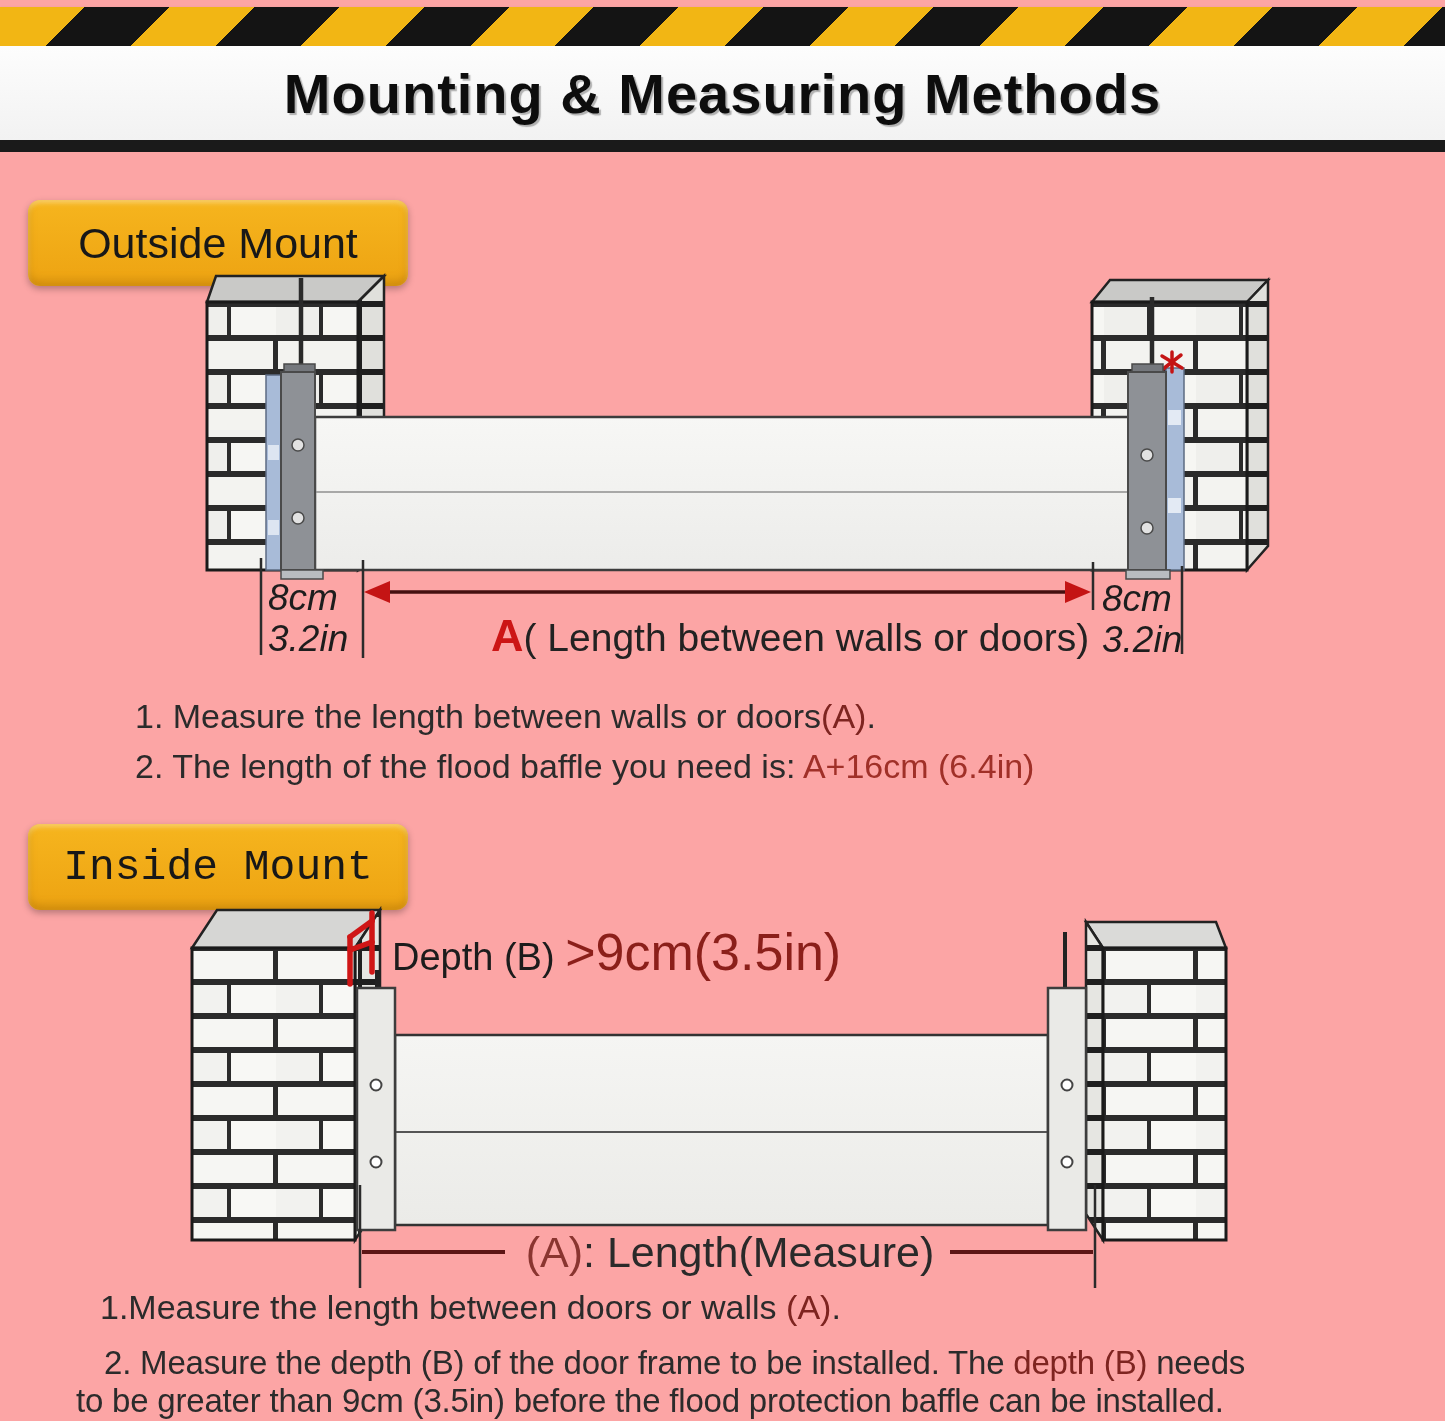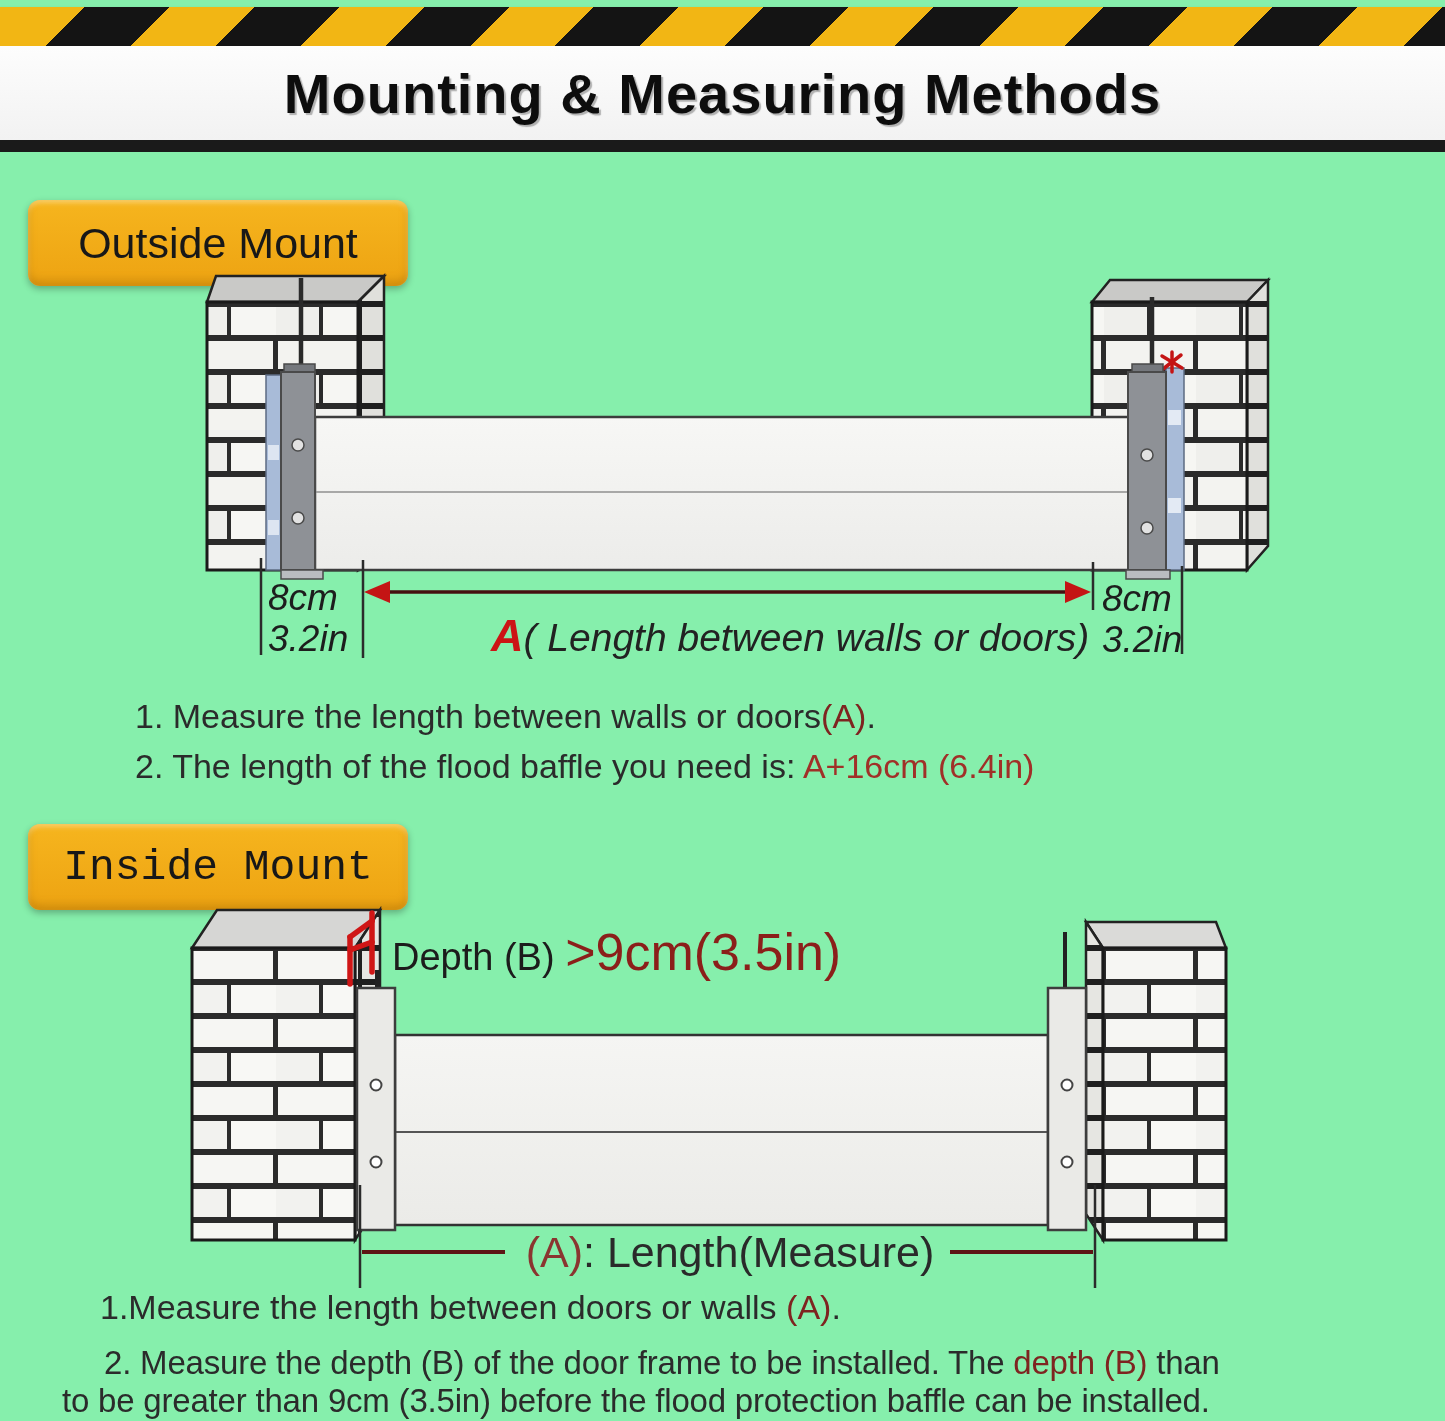--- a/index.html
+++ b/index.html
@@ -1,17 +1,17 @@
 <!DOCTYPE html>
 <html><head>
 <meta charset="utf-8">
 <style>
   html,body{margin:0;padding:0;background:#ffffff;}
   .page{
-    position:relative;width:1445px;height:1421px;background:#86efac;overflow:hidden;
+    position:relative;width:1445px;height:1421px;background:#fca5a5;overflow:hidden;
     font-family:"Liberation Sans","DejaVu Sans",sans-serif;color:#2b2b2b;
   }
   
   .hazard{
     position:absolute;left:0;top:7px;width:100%;height:39px;
     background:repeating-linear-gradient(135deg,#f2b614 0 60px,#141414 60px 120px);
     box-shadow:0 2px 3px rgba(0,0,0,.35);
   }
   .header-band{
     position:absolute;left:0;top:46px;width:100%;height:94px;
@@ -151,21 +151,21 @@
   </svg>
 
   <div class="abs dim" style="left:268px;top:577px;">
     <div>8cm</div>
     <div>3.2in</div>
   </div>
   <div class="abs dim" style="left:1102px;top:578px;">
     <div>8cm</div>
     <div>3.2in</div>
   </div>
-  <div class="abs arrow-label" style="left:491px;top:610px;font-style:italic;">
+  <div class="abs arrow-label" style="left:491px;top:610px;">
     <span class="a">A</span><span class="rest">( Length between walls or doors)</span>
   </div>
 
   <div class="abs steps" style="left:135px;top:697px;">
     <span>1. Measure the length between walls or doors</span><span class="t-maroon">(A)</span><span>.</span>
   </div>
   <div class="abs steps" style="left:135px;top:747px;text-align:right;">
     <span>2. The length of the flood baffle you need is: </span><span class="t-red">A+16cm (6.4in)</span>
   </div>
 
@@ -241,19 +241,19 @@
     <span class="black">Depth (B) </span><span class="red">&gt;9cm(3.5in)</span>
   </div>
   <div class="abs length-label" style="left:430px;top:1228px;width:600px;">
     <span class="a">(A)</span><span>: Length(Measure)</span>
   </div>
 
   <div class="abs steps" style="left:100px;top:1288px;">
     <span>1.Measure the length between doors or walls </span><span class="t-maroon">(A)</span><span>.</span>
   </div>
   <div class="abs small-steps" style="left:104px;top:1344px;">
-    <span>2. Measure the depth (B) of the door frame to be installed. The </span><span class="t-maroon">depth (B)</span><span> than</span>
-  </div>
-  <div class="abs small-steps" style="left:62px;top:1382px;">
+    <span>2. Measure the depth (B) of the door frame to be installed. The </span><span class="t-maroon">depth (B)</span><span> needs</span>
+  </div>
+  <div class="abs small-steps" style="left:76px;top:1382px;">
     <span>to be greater than 9cm (3.5in) before the flood protection baffle can be installed.</span>
   </div>
 
 </div>
 
 </body></html>

